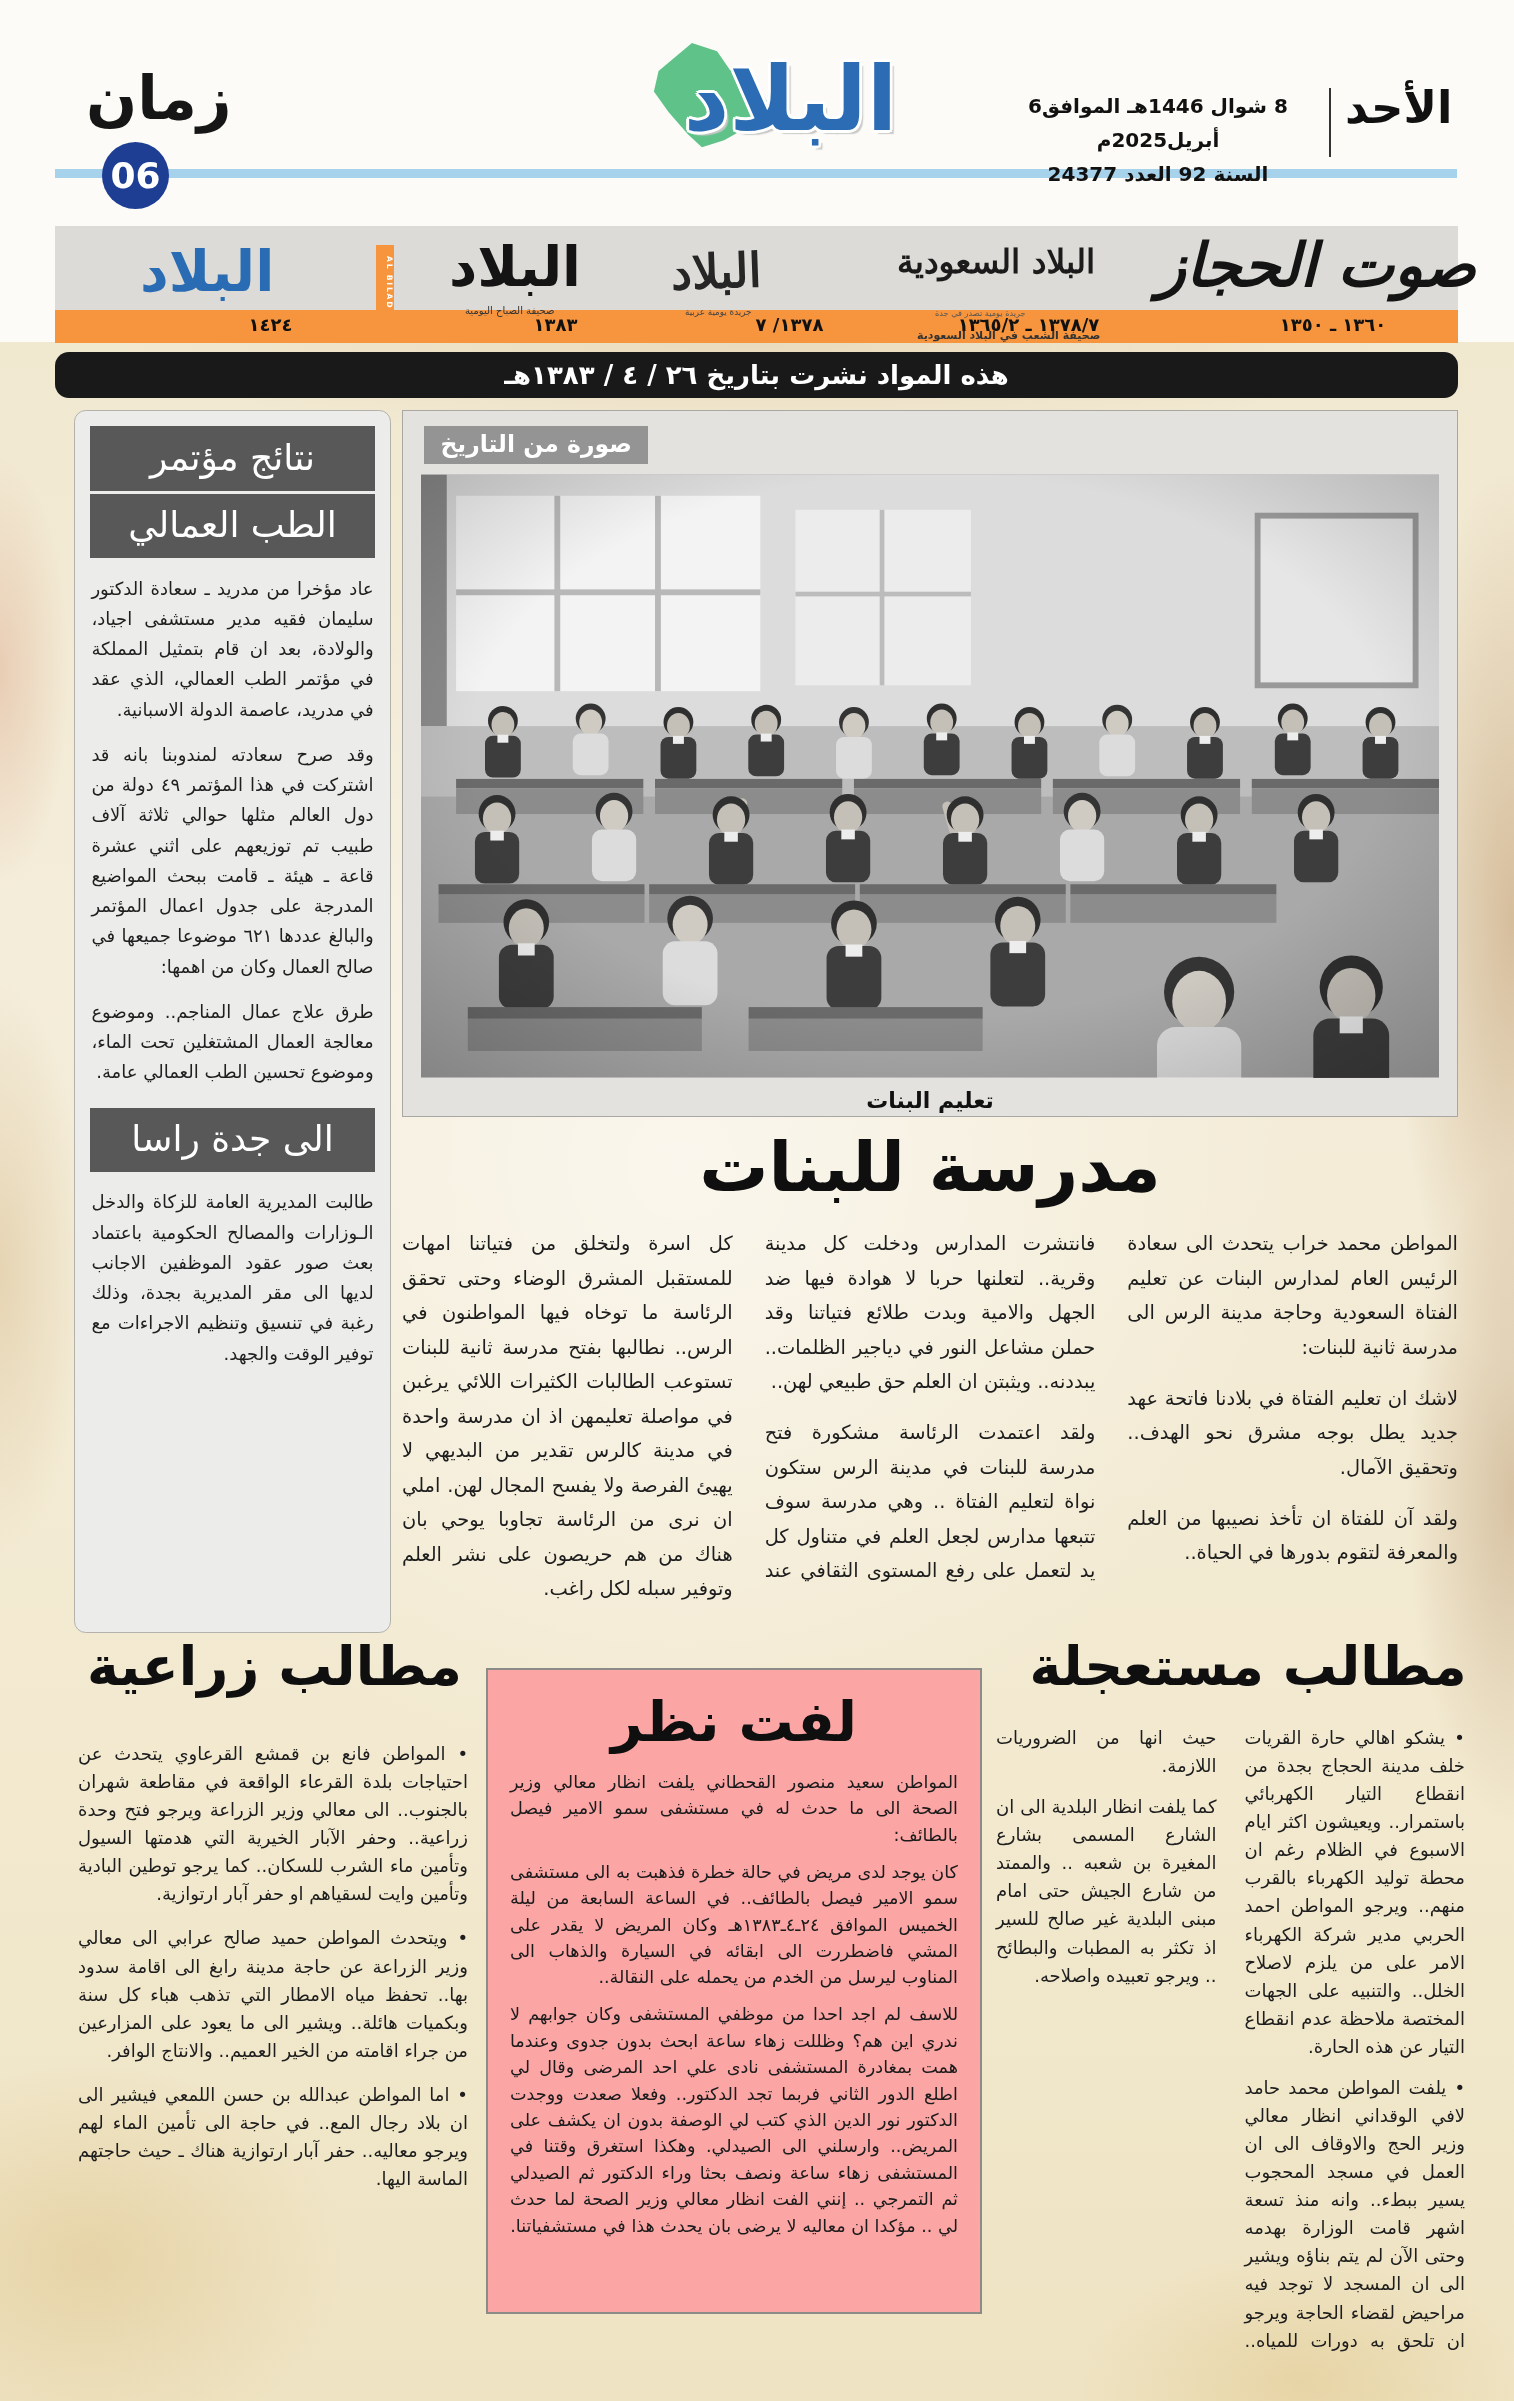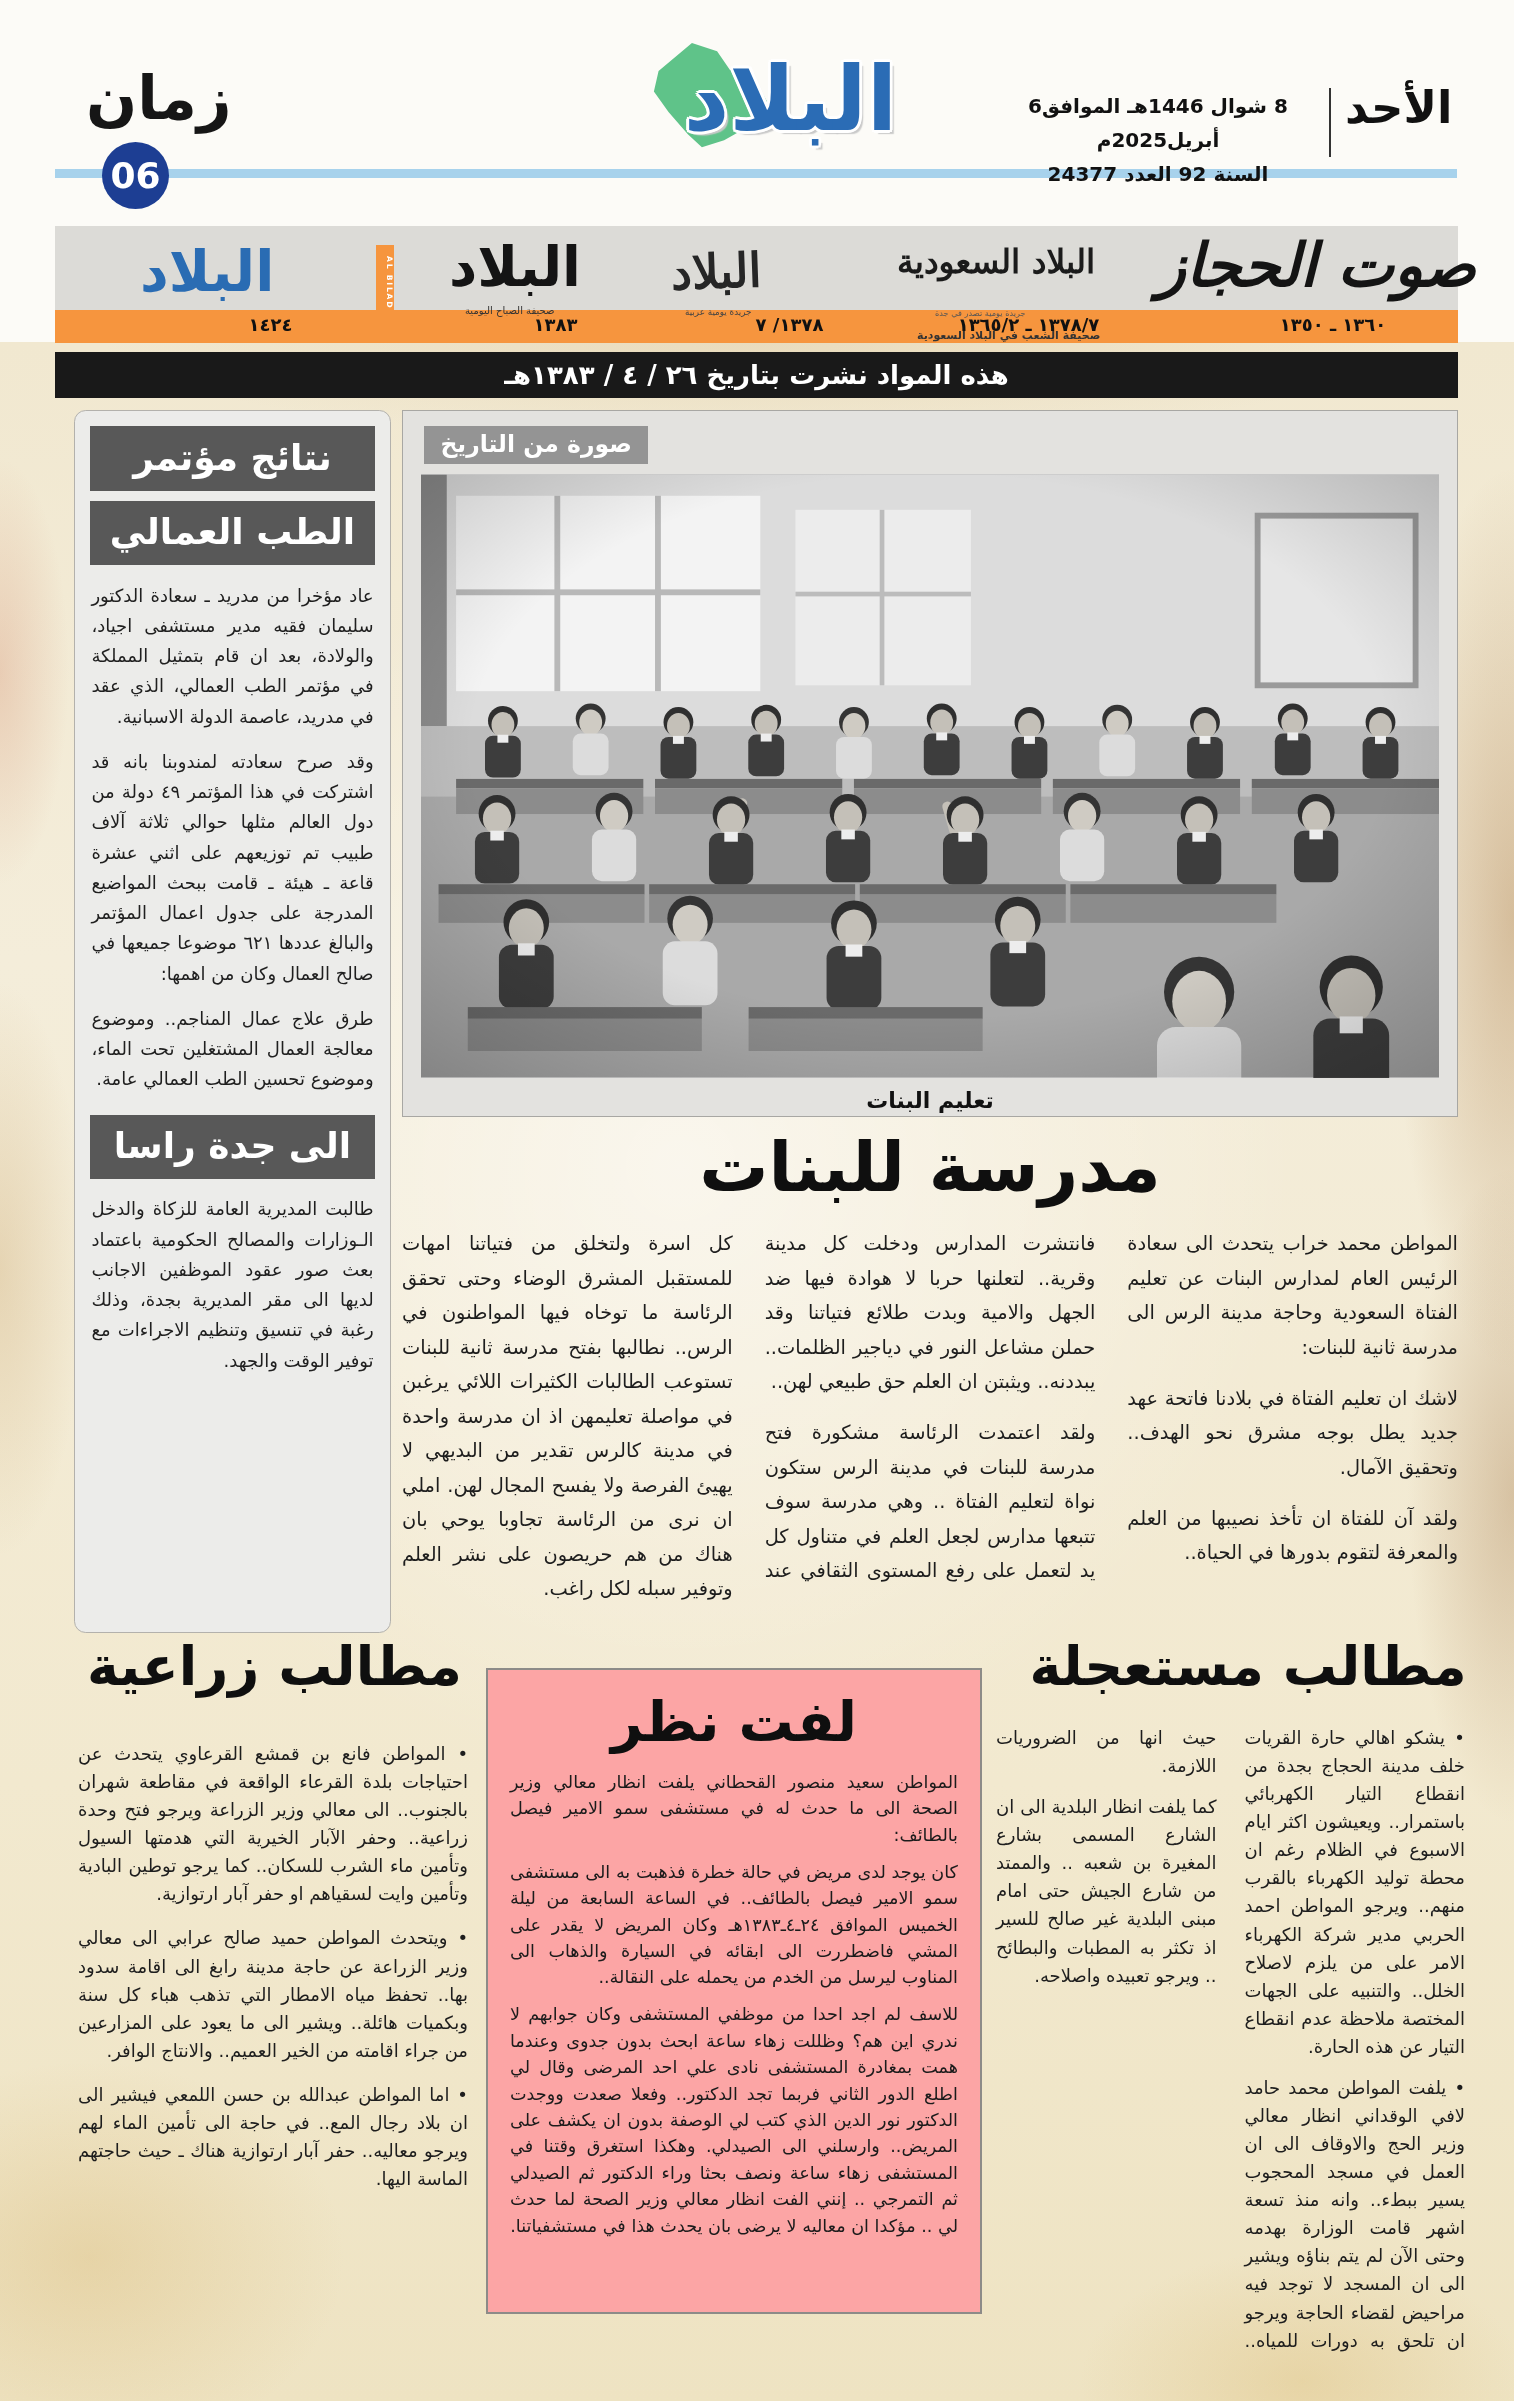--- a/index.html
+++ b/index.html
@@ -56,27 +56,27 @@
   .m5{left:1102px;top:3.5px;font-size:60px;font-weight:bold;font-style:italic;
       color:#141414;font-family:"DejaVu Serif",serif;}
   .md{position:absolute;bottom:5.9px;height:23.5px;font-size:18px;font-weight:bold;color:#111;
       text-align:center;direction:rtl;}
   .d1{left:157px;width:117px;} .d2{left:442px;width:117px;} .d3{left:676px;width:117px;}
   .d4{left:868px;width:211px;} .d5{left:1190px;width:176px;}
 
   
   .notice-bar{left:56px;top:352px;width:1403px;height:46px;background:#191919;color:#fff;
      font-size:26px;font-weight:bold;display:flex;align-items:center;justify-content:center;
-     direction:rtl;}
+     direction:rtl;border-radius:14px;}
 
   
   .leftbox{left:75px;top:410px;width:317px;height:1223px;background:#ececea;
      border:1.2px solid #b3b1ac;border-radius:11.7px;box-sizing:border-box;padding:15.2px 15.2px;}
-  .hbar{background:#585858;color:#fff;font-weight:bold;font-size:36px;text-align:center;
-        padding:10.6px 0 13px;margin-bottom:10px;}
+  .hbar{background:#585858;color:#fff;font-weight:normal;font-size:36px;text-align:center;
+        padding:10.6px 0 13px;margin-bottom:3px;}
   .hbar.second{margin-top:20px;}
   .bt{direction:rtl;text-align:justify;font-size:18px;line-height:1.68;color:#1f1f1f;
       margin:15.2px 1.2px 0;}
 
   
   .photo-frame{left:403px;top:410px;width:1056px;height:707px;background:#e3e2df;
      border:1.2px solid #a8a7a3;box-sizing:border-box;}
   .badge{position:absolute;top:15.2px;left:21px;background:#949494;color:#fff;
      font-size:23.5px;font-weight:bold;padding:3.5px 16.4px 5.9px;}
   .photo{position:absolute;right:17.6px;top:63px;width:1018px;height:604px;background:#c9c9c9;}

